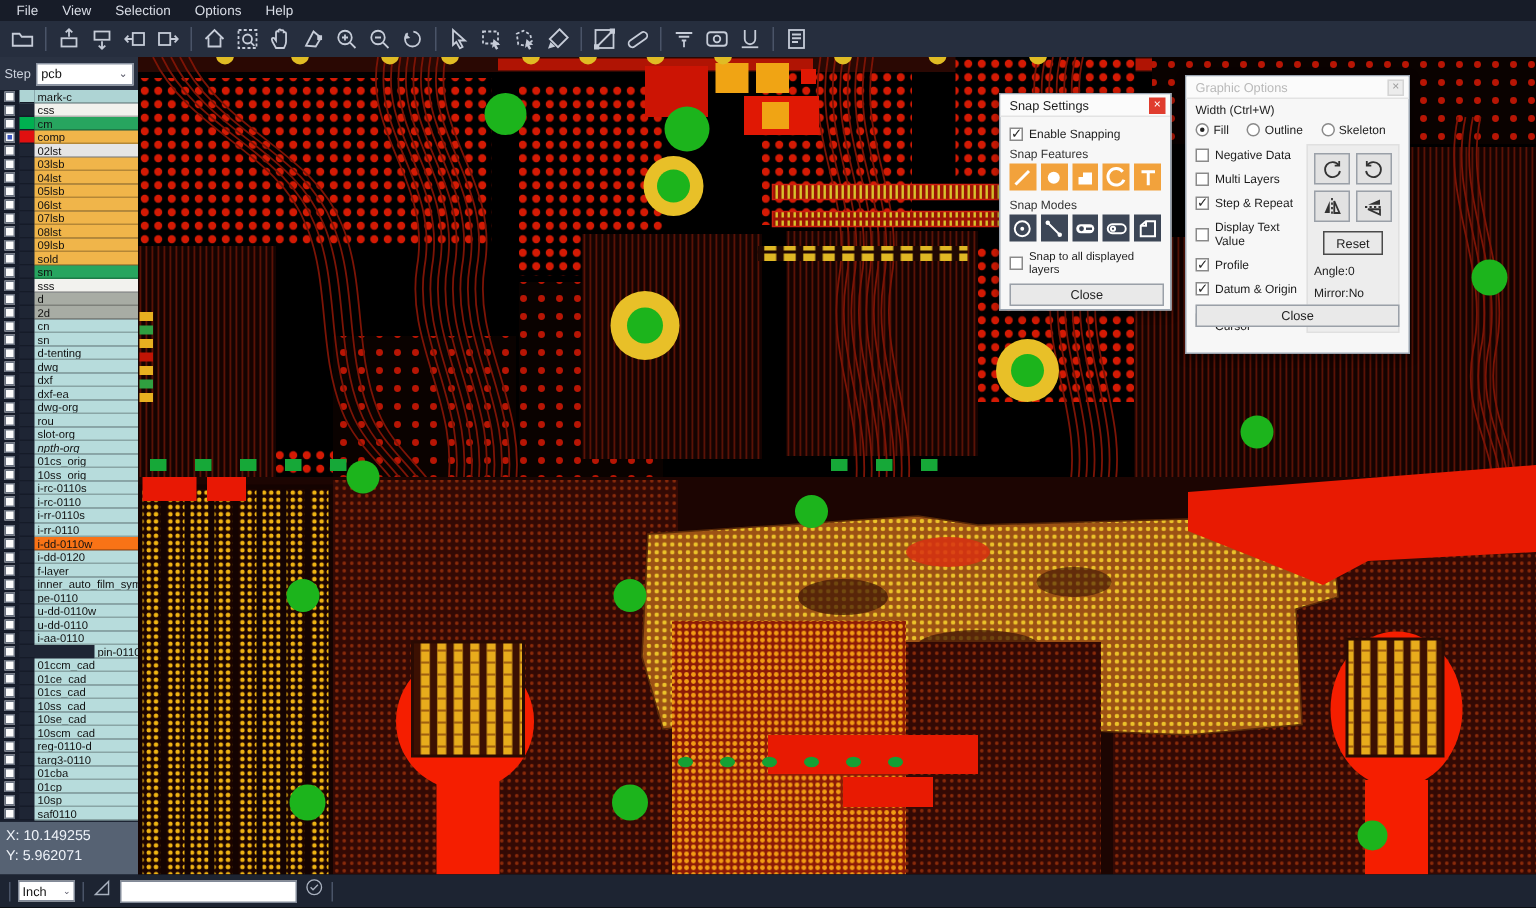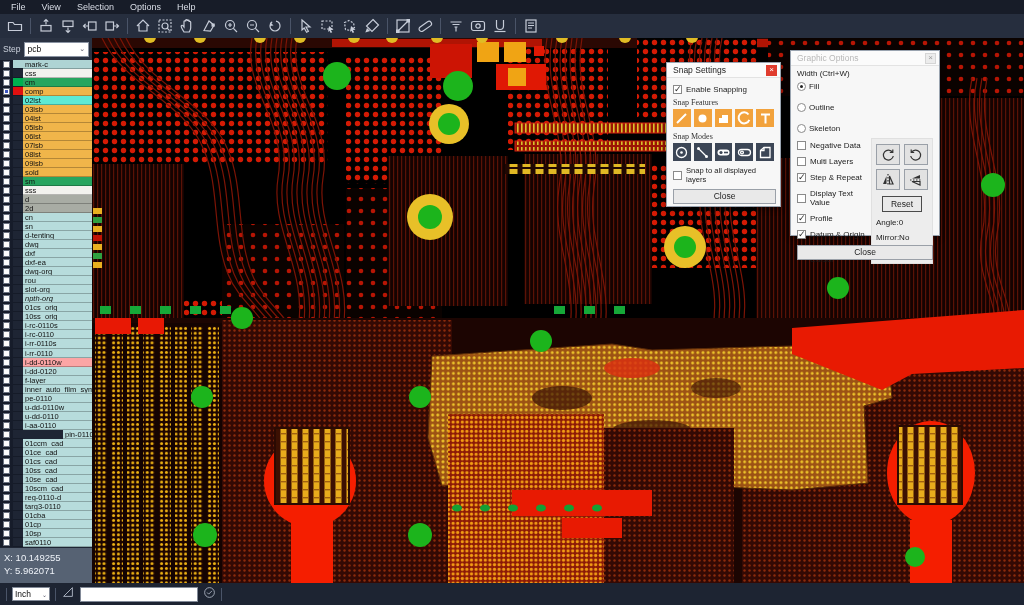--- a/index.html
+++ b/index.html
@@ -73,27 +73,27 @@
   .rad .dot.on::after { content:""; position:absolute; left:2px; top:2px; width:3px; height:3px; border-radius:50%; background:#222; }
   .dbtn { background:#e9e9e9; border:1px solid #9aa0a8; text-align:center; font-size:8.5px; color:#222; }
 
   #snap-dialog { left:666px; top:62px; width:115px; height:145px; }
   #snap-dialog .body { padding:4px 6px 0 6px; }
   .snap-row { display:flex; gap:3px; margin:2px 0 5px 0; }
   .snap-btn { width:18px; height:18px; display:flex; align-items:center; justify-content:center; }
   .snap-btn.orange { background:#f2a23c; }
   .snap-btn.dark { background:#3c4656; }
   .snap-btn svg { stroke:#fff; fill:none; stroke-width:1.3; }
-  .slabel { margin:3px 0 1px 0; color:#333;font-family:Liberation Serif, serif; }
+  .slabel { margin:3px 0 1px 0; color:#333; }
   #snap-close { width:103px; height:15px; margin:5px auto 0 auto; line-height:13px; }
 
   #graphic-dialog { left:790px; top:50px; width:150px; height:186px; }
   #graphic-dialog .dtitle .t { color:#b9b9b9; }
   #graphic-dialog .body { padding:3px 6px 0 6px; position:relative; }
-  #radio-row { display:flex; gap:12px; margin:4px 0 5px 0;flex-direction:column; }
+  #radio-row { display:flex; gap:12px; margin:4px 0 5px 0; }
   #g-cols { display:flex; }
   #g-checks { width:80px; display:flex; flex-direction:column; gap:7px; padding-top:3px; }
   #g-right { flex:1; background:#ededed; border:1px solid #e0e0e0; margin-left:2px; padding:5px 4px;
              display:flex; flex-direction:column; align-items:center; }
   .xf-grid { display:grid; grid-template-columns:24px 24px; gap:4px; }
   .xf-btn { width:24px; height:21px; background:#e2e2e2; border:1px solid #9aa0a8;
             display:flex; align-items:center; justify-content:center; }
   .xf-btn svg { stroke:#333; fill:none; stroke-width:1.2; }
   #reset-btn { width:40px; height:16px; margin-top:6px; line-height:14px; border:1px solid #4a4a4a; }
   #angle-line, #mirror-line { align-self:flex-start; margin-top:6px; font-size:8px; color:#222; }
@@ -295,21 +295,21 @@
               <div class="cb on"></div>
             </div>
             <div class="sw" style="background: rgb(224, 16, 16);"></div>
             <div class="nm" style="background: rgb(240, 181, 74);">comp</div>
           </div>
           <div class="lrow">
             <div class="cb-cell">
               <div class="cb"></div>
             </div>
             <div class="sw"></div>
-            <div class="nm" style="background: #5eead4;">02lst</div>
+            <div class="nm" style="background: #e5e5e5;">02lst</div>
           </div>
           <div class="lrow">
             <div class="cb-cell">
               <div class="cb"></div>
             </div>
             <div class="sw"></div>
             <div class="nm" style="background: rgb(240, 181, 74);">03lsb</div>
           </div>
           <div class="lrow">
             <div class="cb-cell">
@@ -498,21 +498,21 @@
               <div class="cb"></div>
             </div>
             <div class="sw"></div>
             <div class="nm" style="background: rgb(183, 220, 220);">i-rr-0110</div>
           </div>
           <div class="lrow">
             <div class="cb-cell">
               <div class="cb"></div>
             </div>
             <div class="sw"></div>
-            <div class="nm" style="background: #fca5a5;">i-dd-0110w</div>
+            <div class="nm" style="background: #f97316;">i-dd-0110w</div>
           </div>
           <div class="lrow">
             <div class="cb-cell">
               <div class="cb"></div>
             </div>
             <div class="sw"></div>
             <div class="nm" style="background: rgb(183, 220, 220);">i-dd-0120</div>
           </div>
           <div class="lrow">
             <div class="cb-cell">

